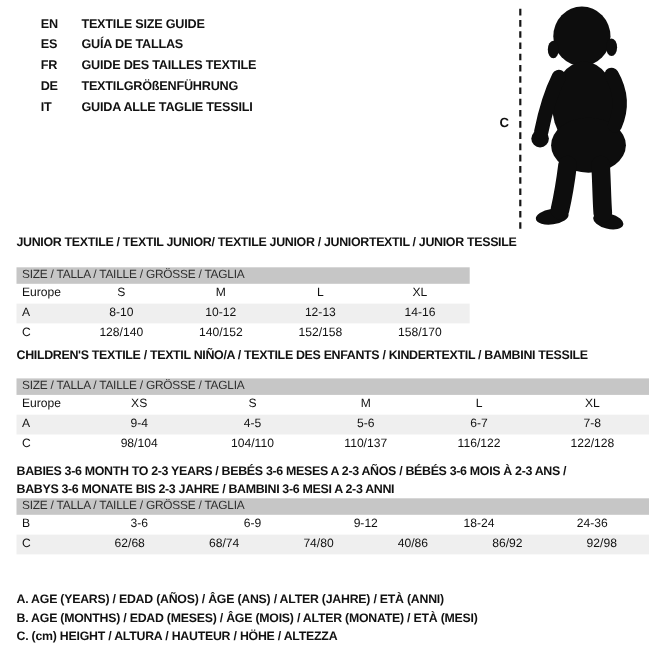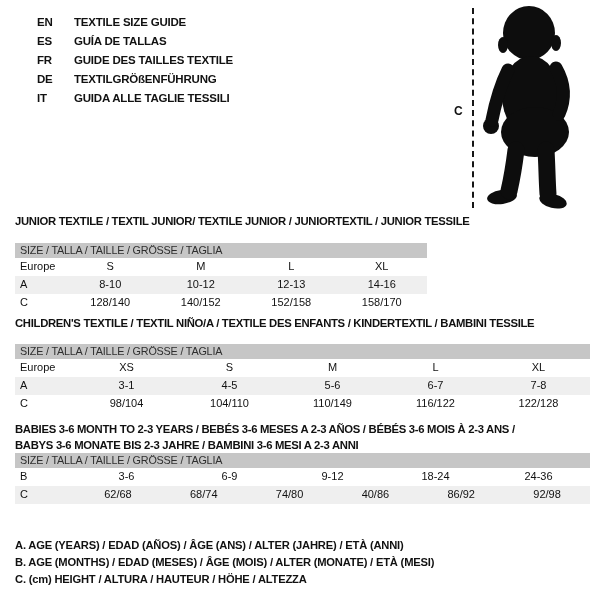--- a/index.html
+++ b/index.html
@@ -132,31 +132,31 @@
   <div class="trow">
     <span class="tlabel">Europe</span>
     <span class="tcell">XS</span>
     <span class="tcell">S</span>
     <span class="tcell">M</span>
     <span class="tcell">L</span>
     <span class="tcell">XL</span>
   </div>
   <div class="trow alt">
     <span class="tlabel">A</span>
-    <span class="tcell">3-1</span>
+    <span class="tcell">9-4</span>
     <span class="tcell">4-5</span>
     <span class="tcell">5-6</span>
     <span class="tcell">6-7</span>
     <span class="tcell">7-8</span>
   </div>
   <div class="trow">
     <span class="tlabel">C</span>
     <span class="tcell">98/104</span>
     <span class="tcell">104/110</span>
-    <span class="tcell">110/149</span>
+    <span class="tcell">110/137</span>
     <span class="tcell">116/122</span>
     <span class="tcell">122/128</span>
   </div>
 </div>
 
 <div id="table-babies" class="size-table">
   <div class="tbl-title-wrap">
     <div class="tbl-title-line">BABIES 3-6 MONTH TO 2-3 YEARS / BEBÉS 3-6 MESES A 2-3 AÑOS / BÉBÉS 3-6 MOIS À 2-3 ANS /</div>
     <div class="tbl-title-line">BABYS 3-6 MONATE BIS 2-3 JAHRE / BAMBINI 3-6 MESI A 2-3 ANNI</div>
   </div>

